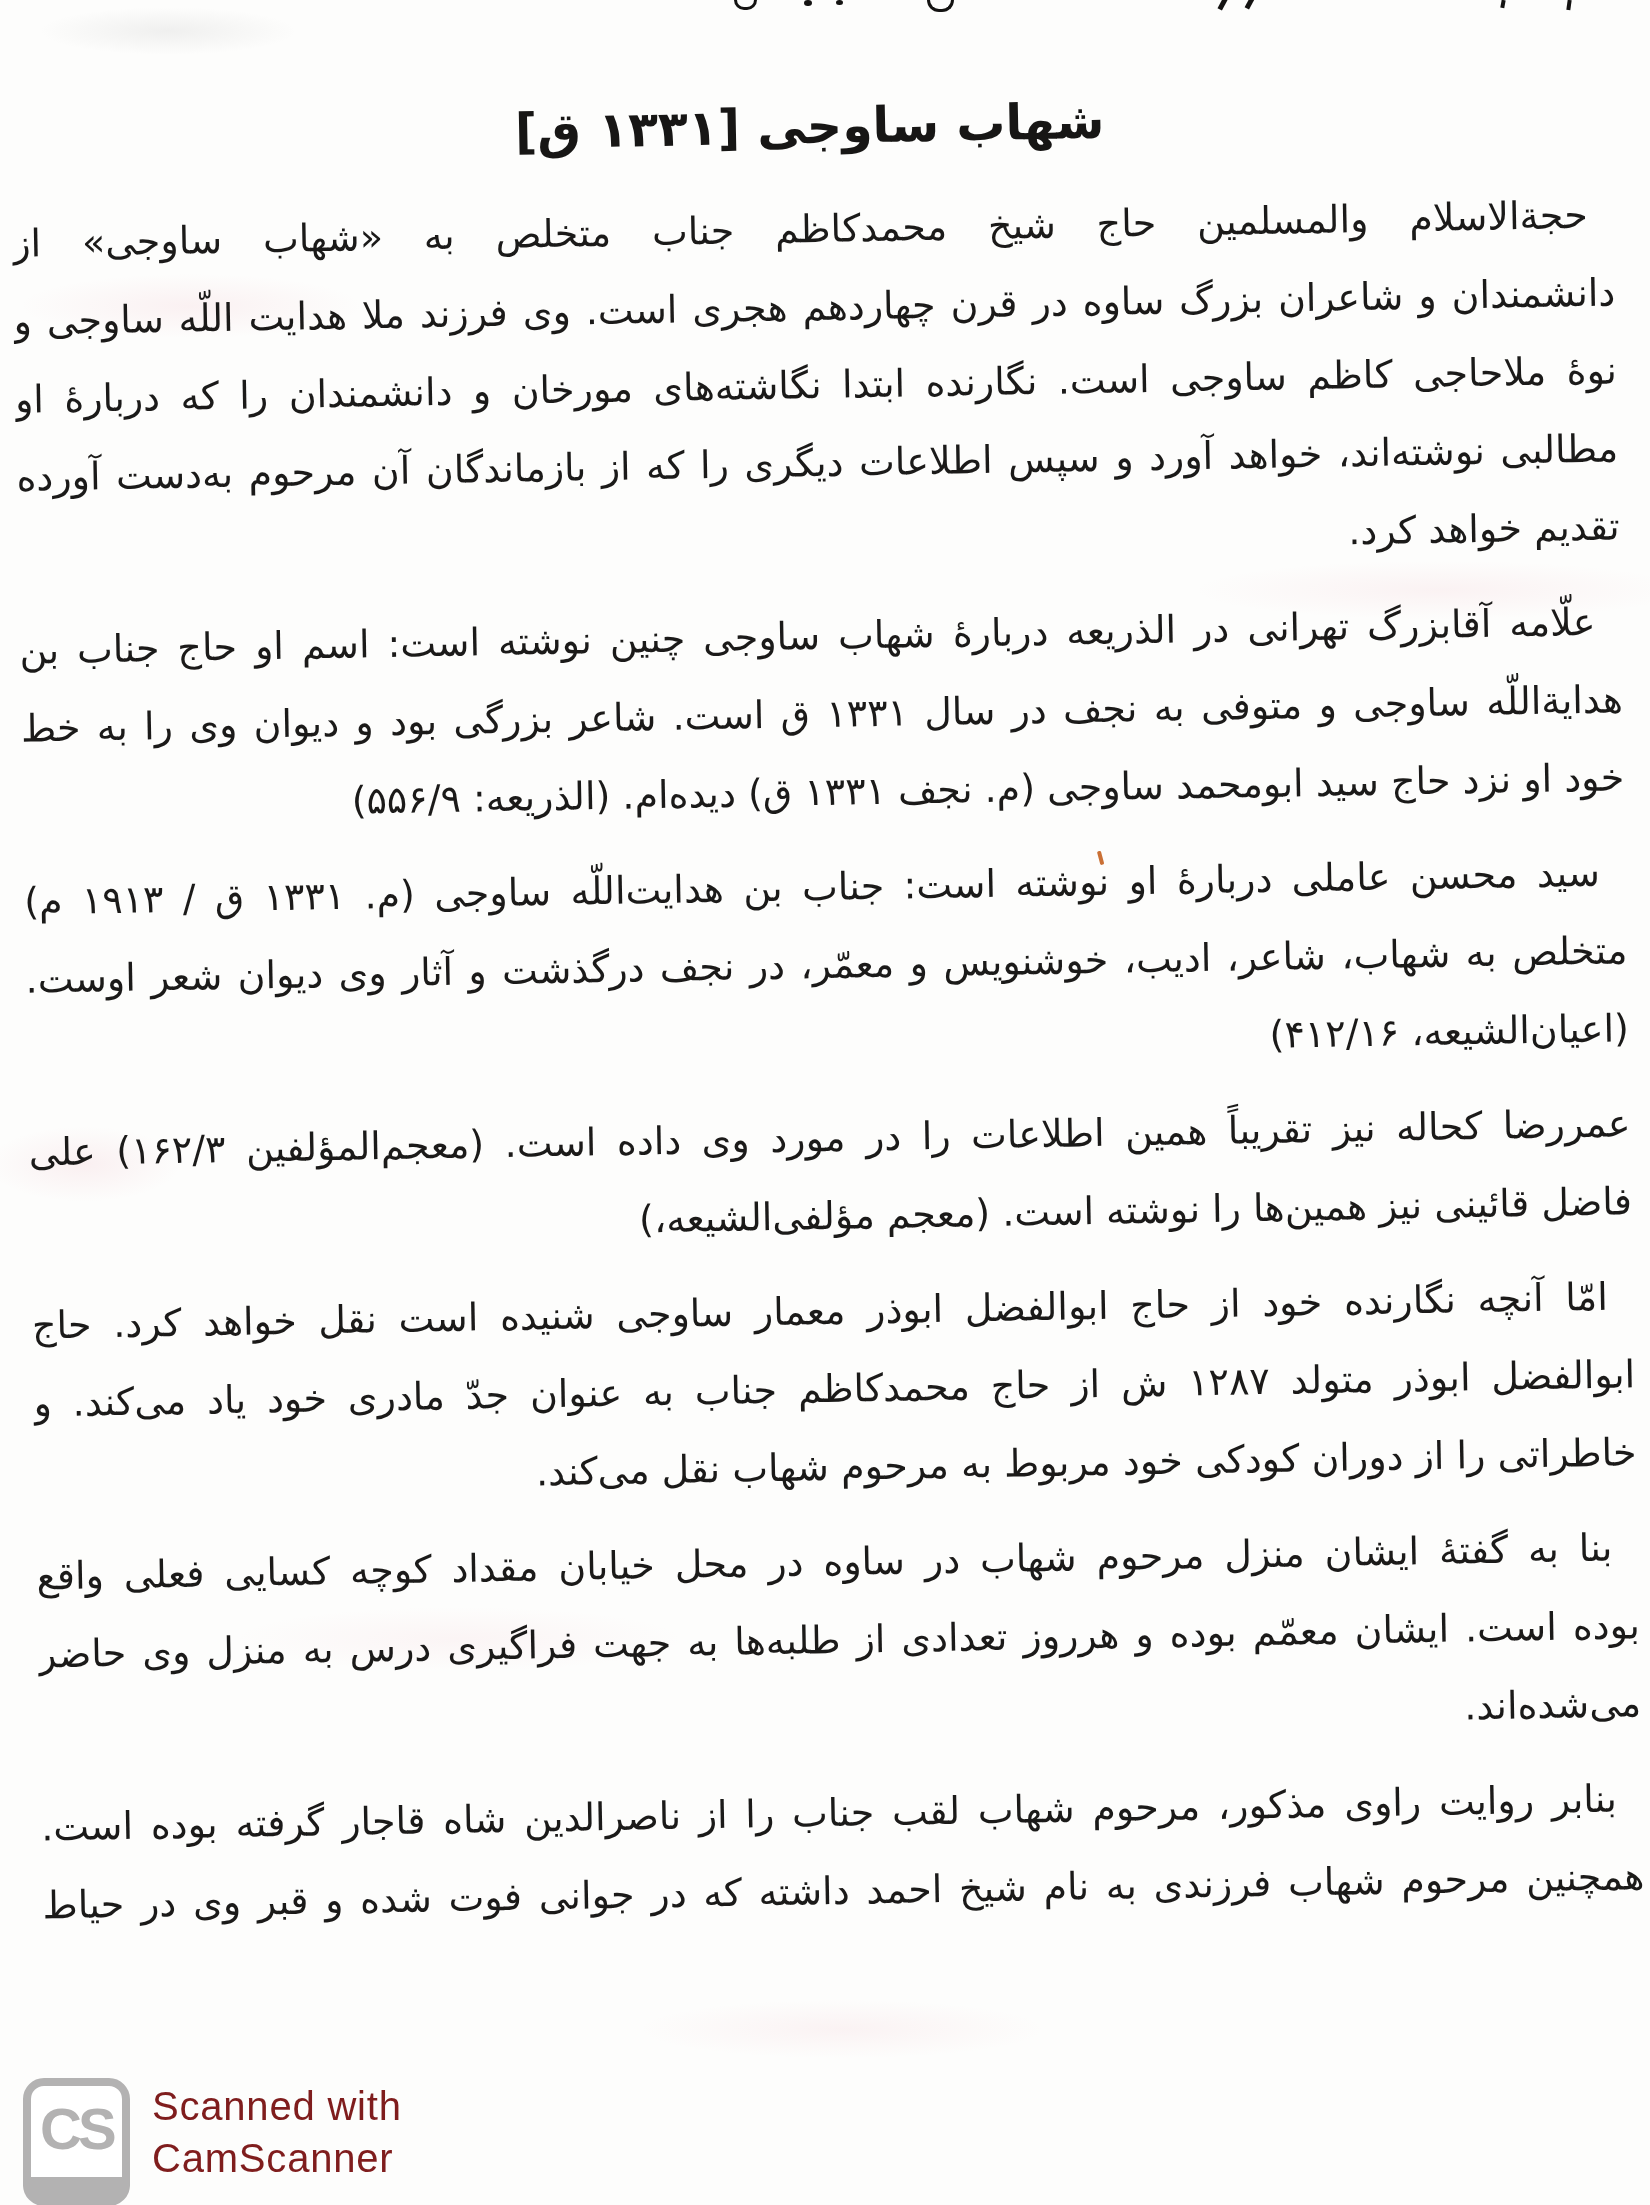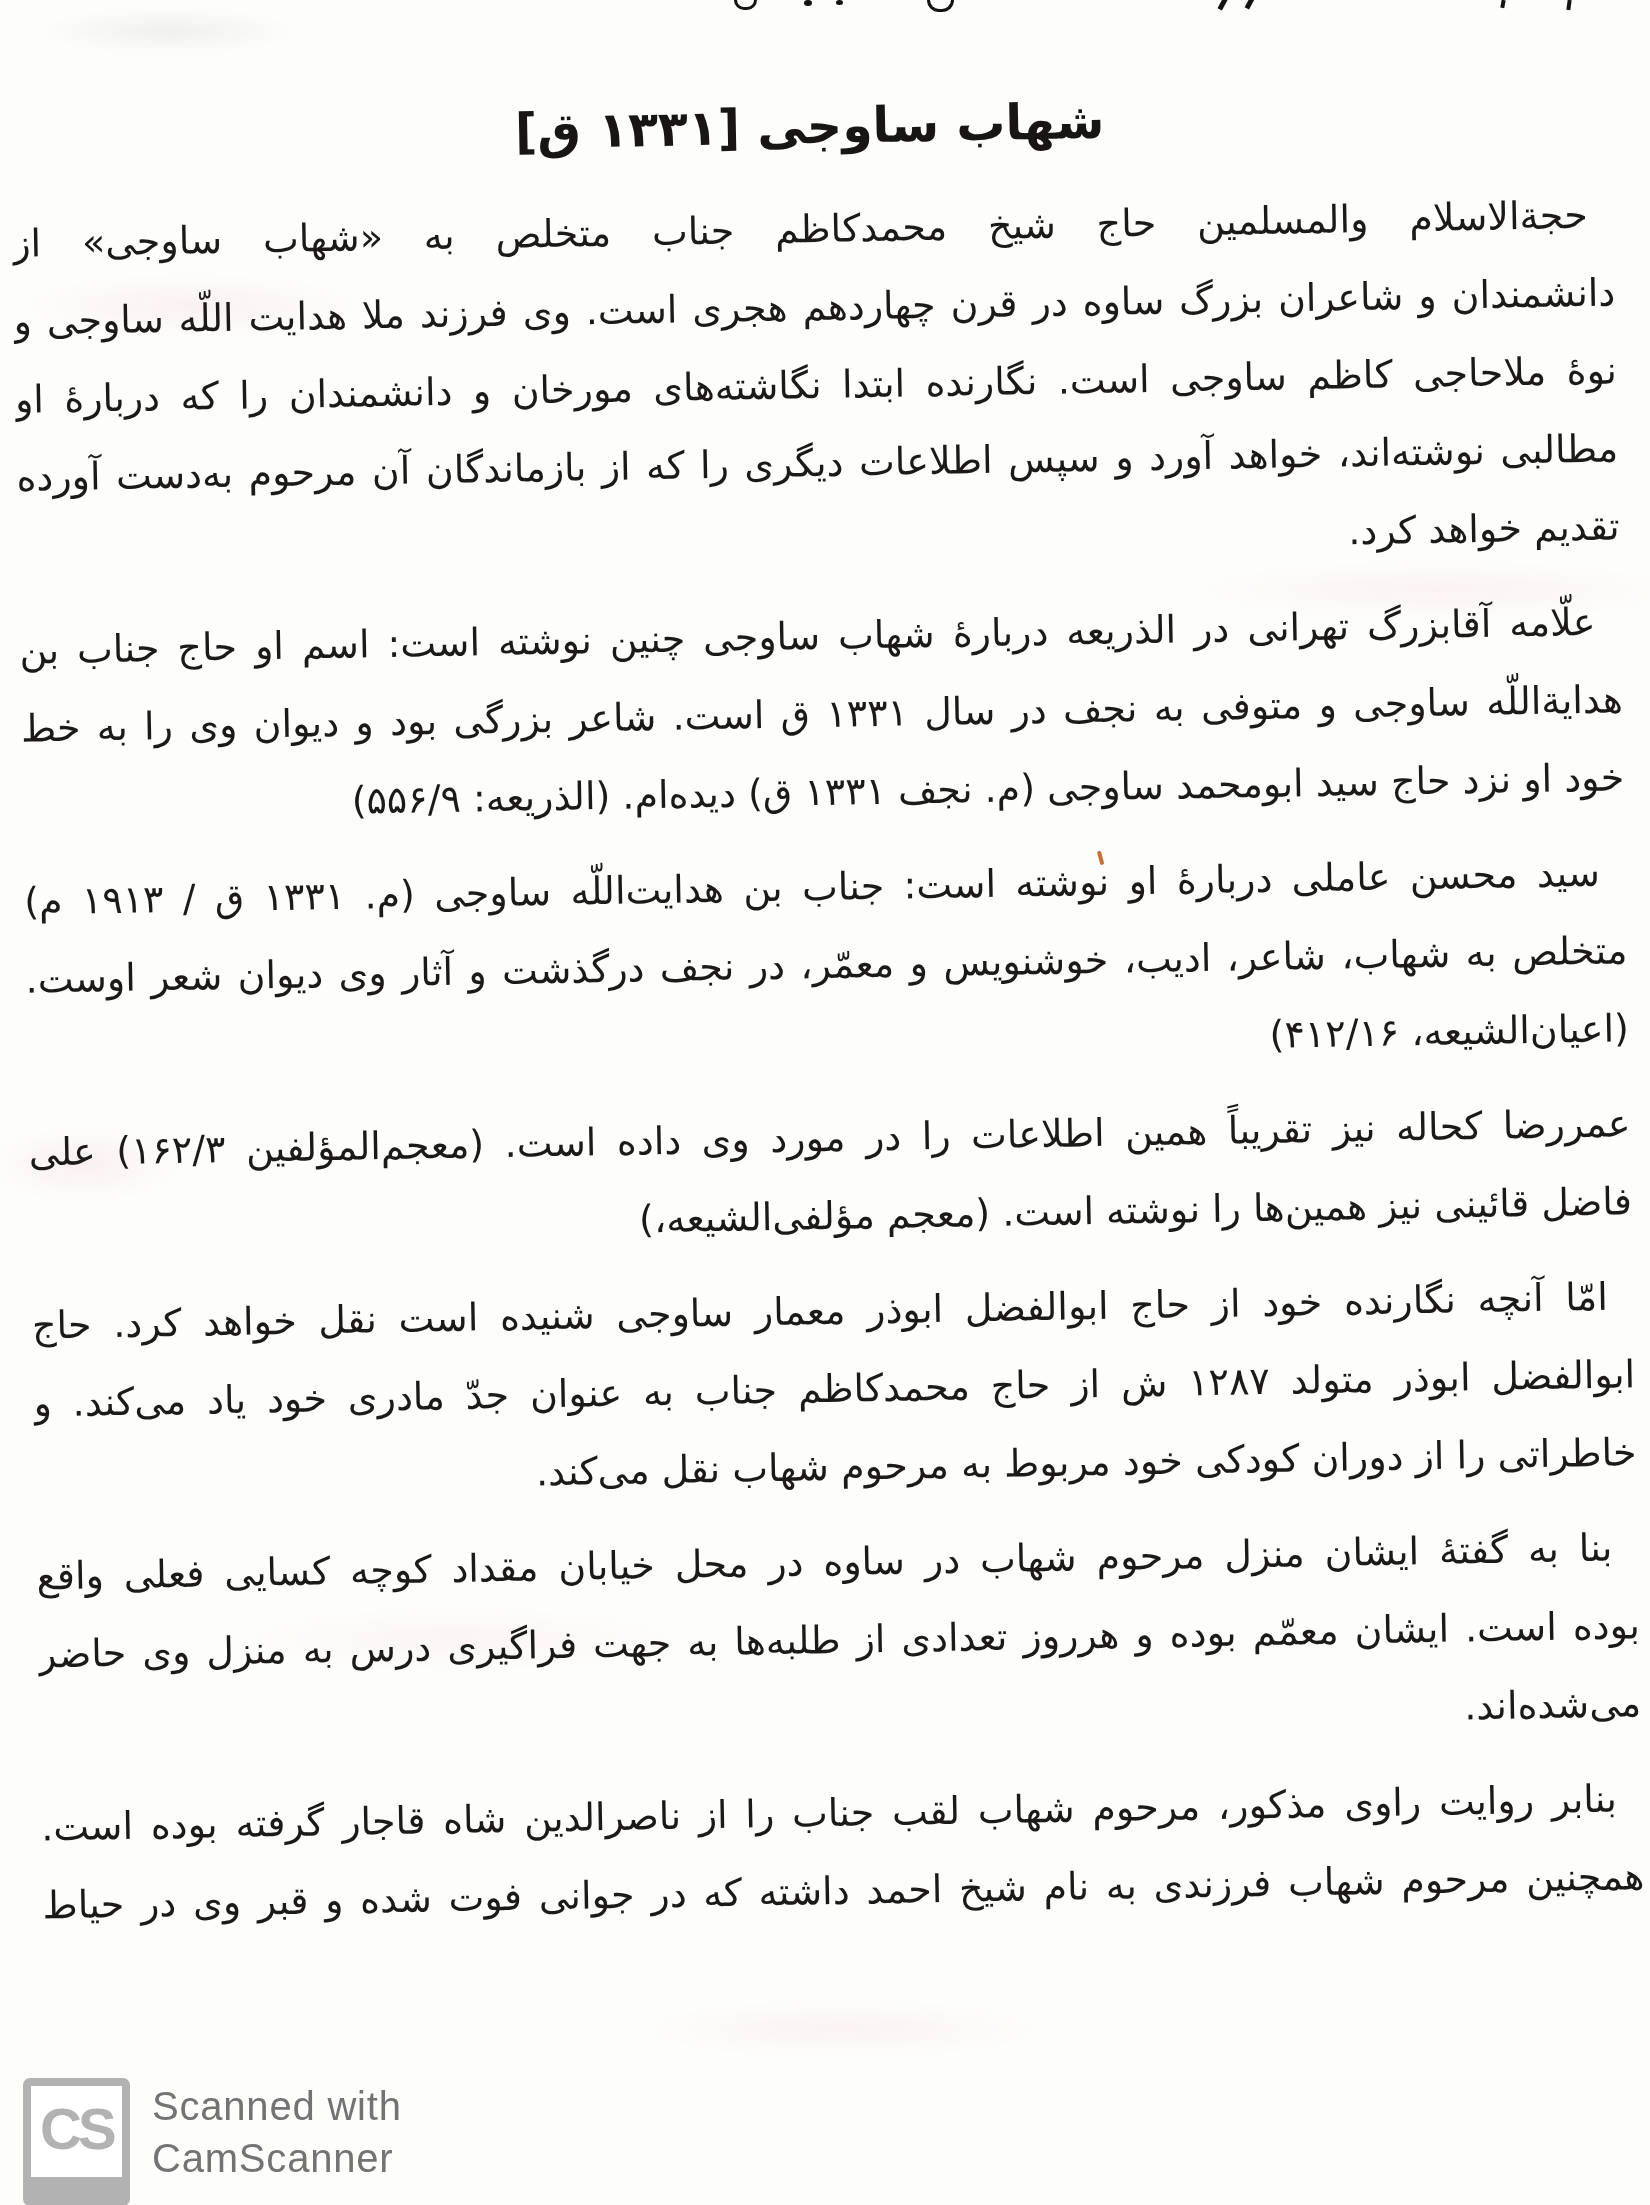--- a/index.html
+++ b/index.html
@@ -68,42 +68,42 @@
     width: 3.8px; height: 13.8px; background: #c4611f;
     transform: rotate(-14deg); border-radius: 1.5px; opacity: .9;
   }
 
   
   .cs-logo {
     position: absolute; left: 23px; top: 2078px;
     width: 107px; height: 128px;
     box-sizing: border-box;
     border: 8.4px solid #b3b2b2;
-    border-radius: 7px;
+    border-radius: 21px;
     background: #ffffff;
   }
   .cs-logo-bar {
     position: absolute; left: -8.4px; right: -8.4px; bottom: -8.4px;
     height: 29px; background: #b3b2b2;
     border-radius: 0 0 24.5px 24.5px;
   }
   .cs-logo-text {
     position: absolute; left: 0; right: 0; top: 9.2px;
     text-align: center;
     font-family: "Liberation Sans", sans-serif;
     font-weight: 700; font-size: 58px;
     letter-spacing: -3.8px;
     color: #b3b2b2;
   }
   .cs-caption {
     position: absolute; left: 152px; top: 2080px;
     font-family: "Liberation Sans", sans-serif;
     font-size: 40px; line-height: 52px;
     letter-spacing: 0.8px;
-    color: #737373;
+    color: #7f1d1d;
   }
 </style>
 </head>
 <body>
 
 <div class="paper"></div>
 
 <div>
   <div class="tip-bowl" style="left:734px; top:0; width:17px; height:6.9px;"></div>
   <div class="tip-dot" style="left:804px; top:0; width:7.7px; height:6.1px;"></div>

